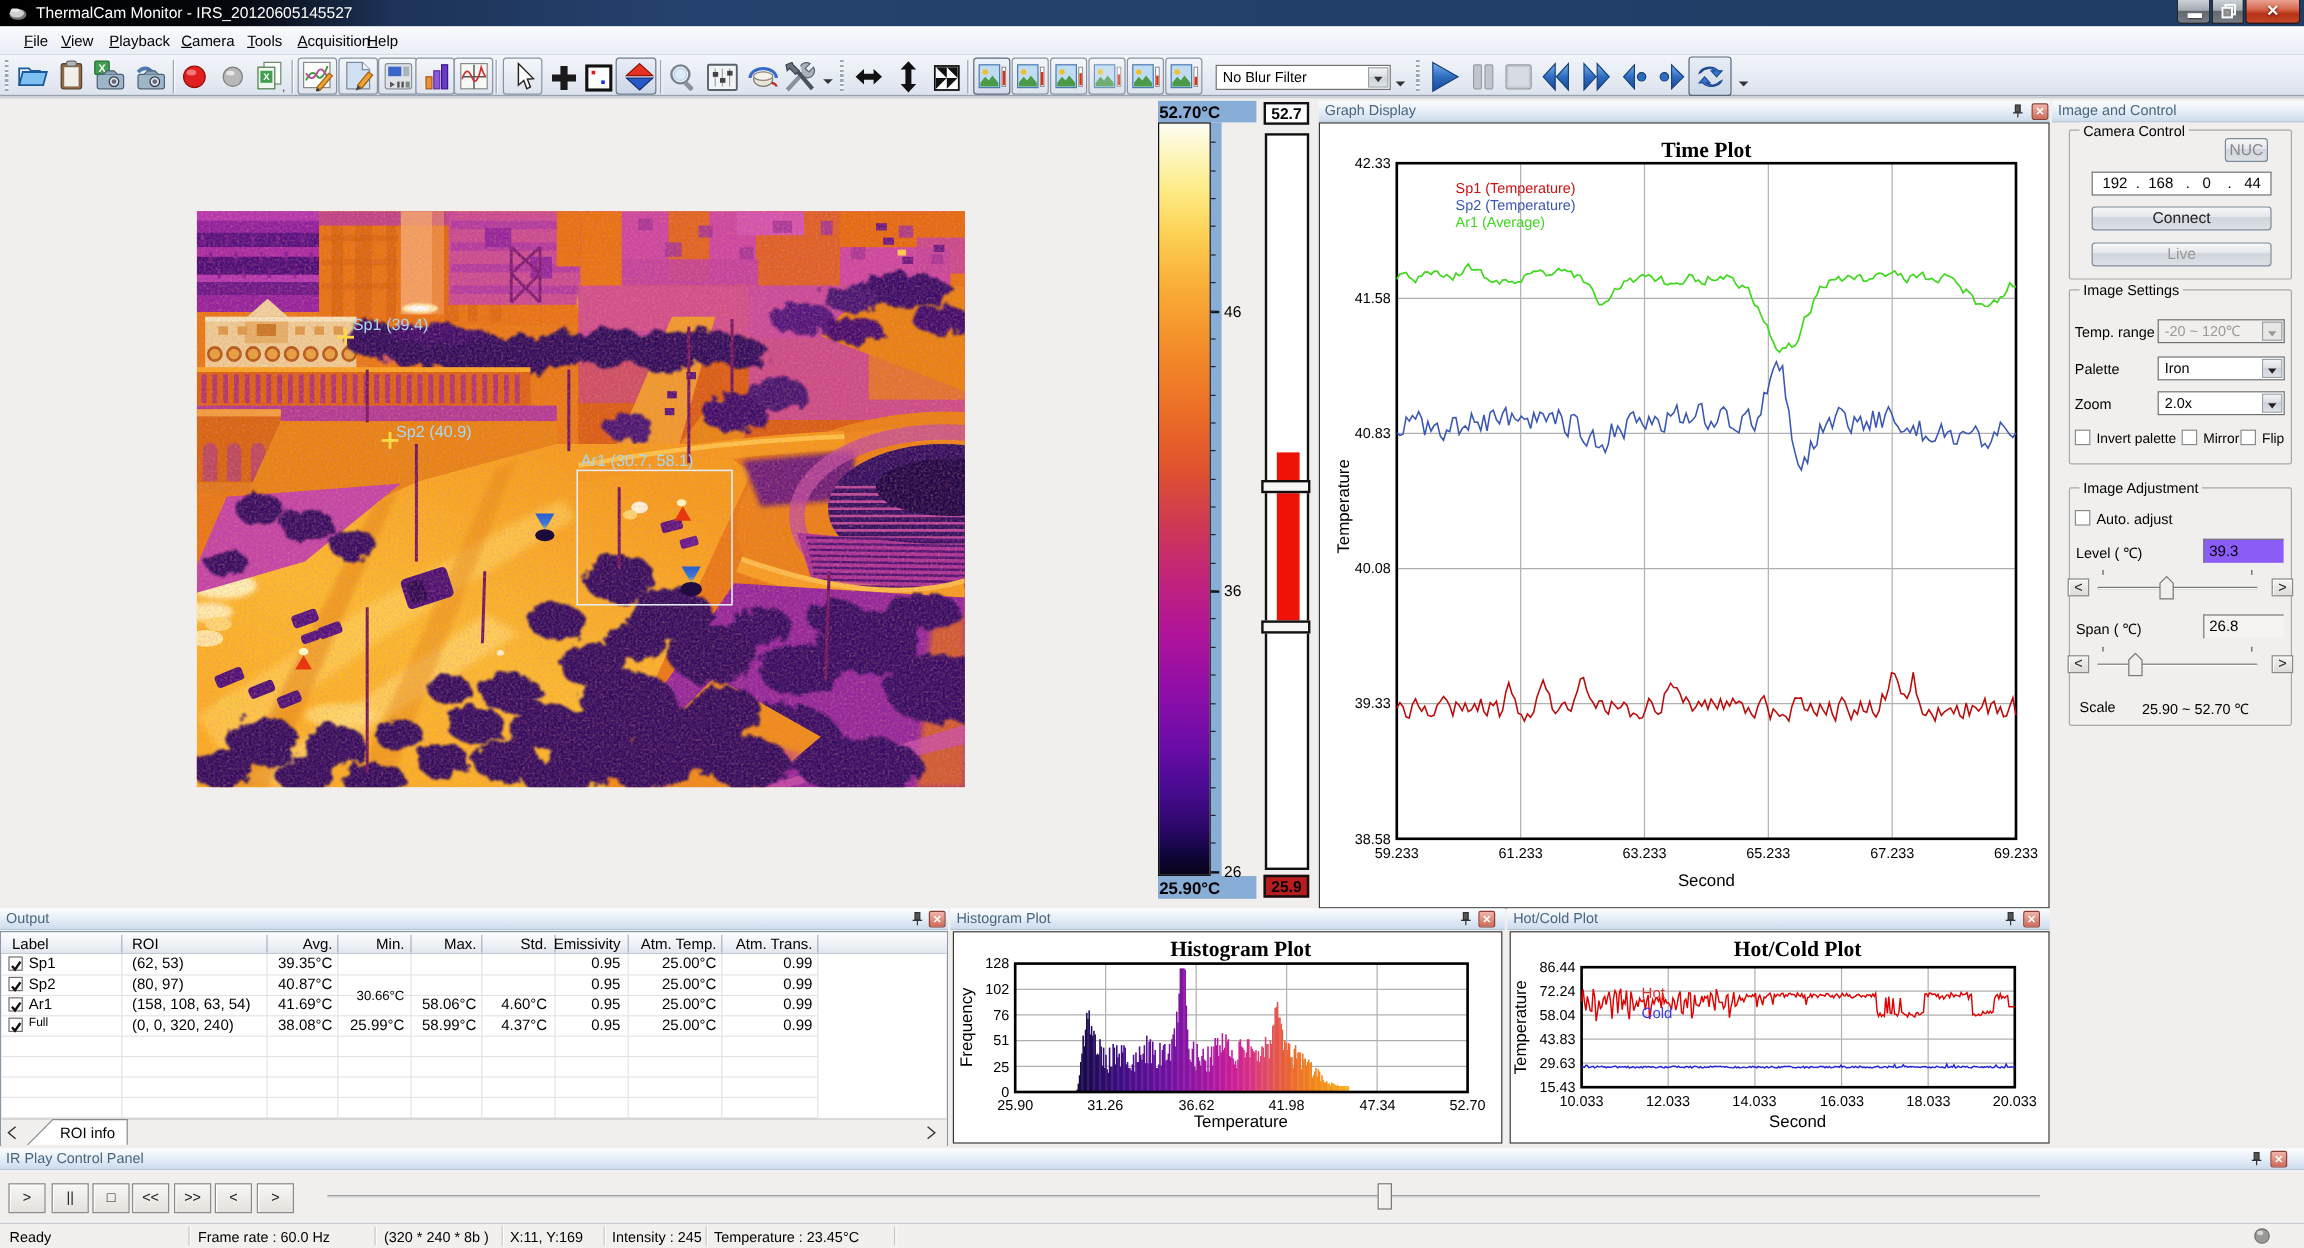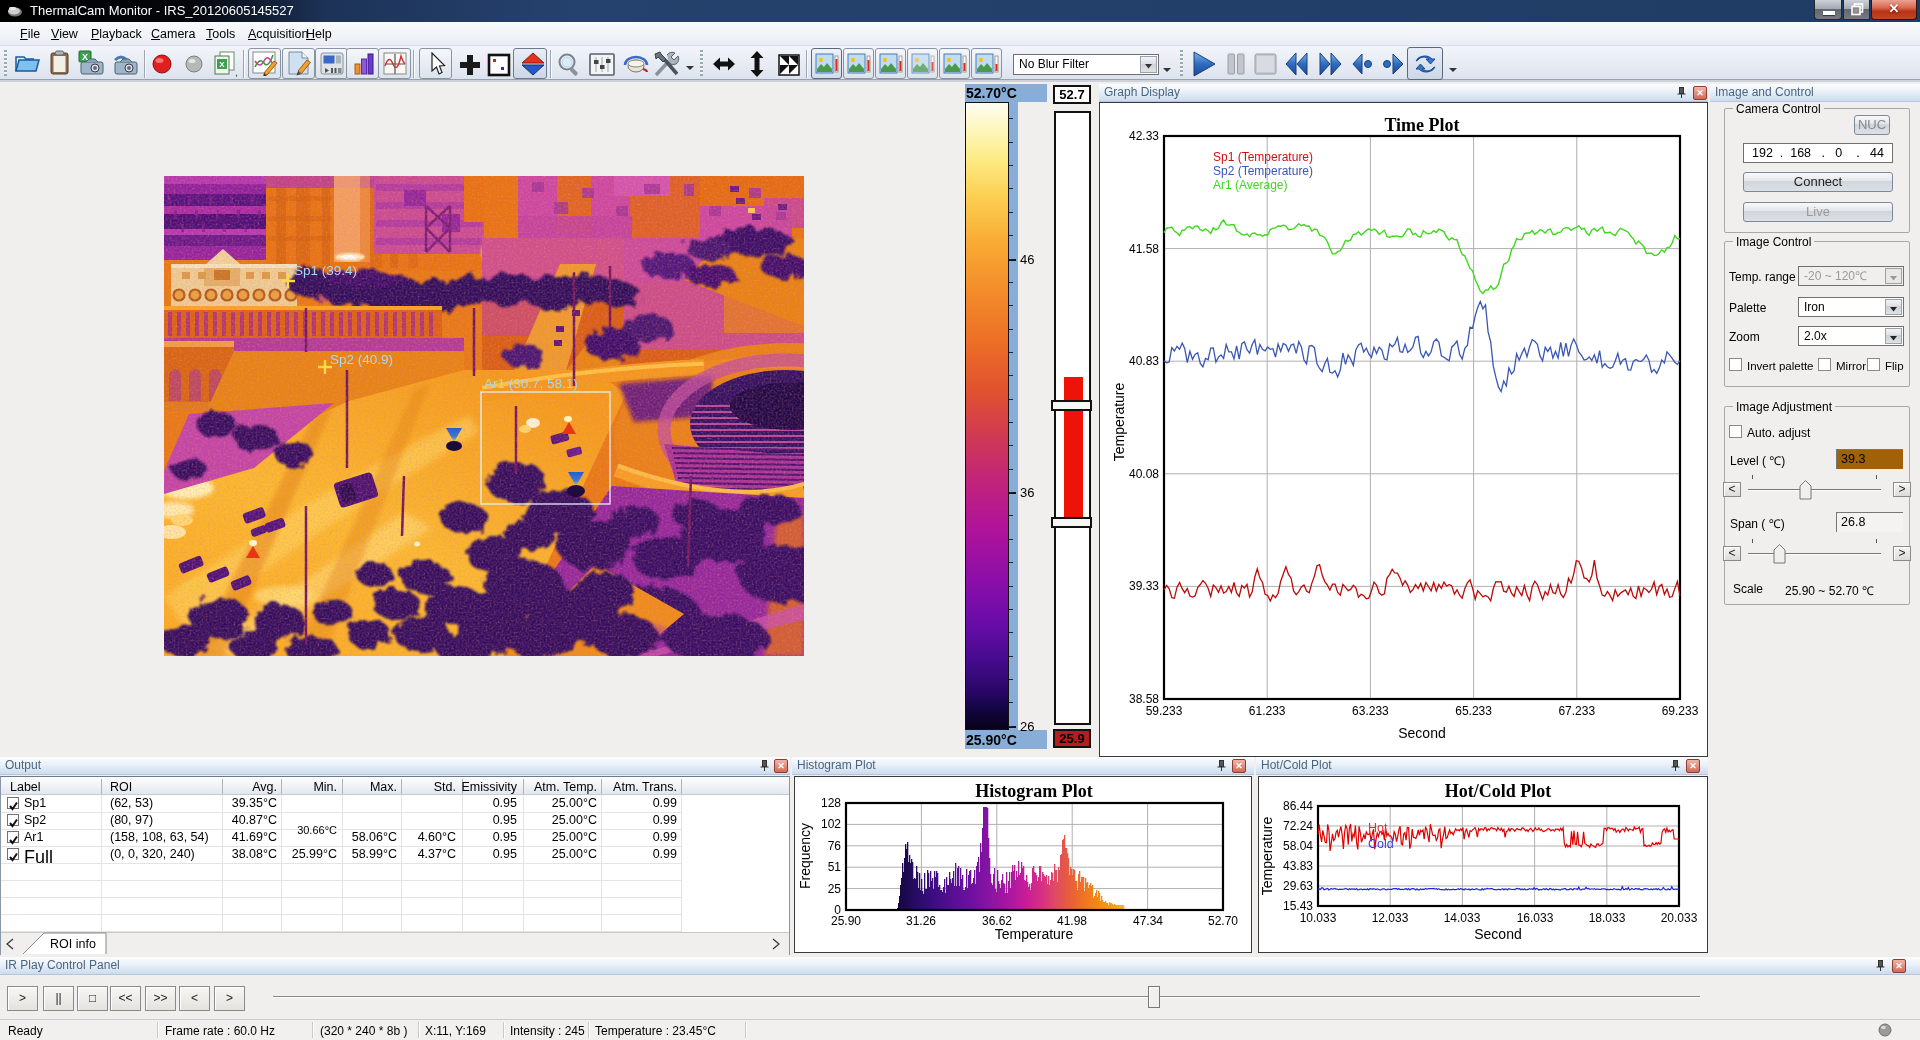--- a/index.html
+++ b/index.html
@@ -723,21 +723,21 @@
     </svg>
 <div class="phead" style="left:1710px;top:84px;width:210px">Image and Control</div>
 <div class="gbox" style="left:1724px;top:108px;width:186px;height:125px">
       <div class="glabel">Camera Control</div>
     </div>
 <div class="w7btn" style="left:1854px;top:115px;width:36px;height:20px;line-height:18px;color:#888">NUC</div>
 <div class="combo" style="left:1743px;top:143px;width:150px;height:20px;line-height:18px;text-align:center;font-size:12.5px">192&nbsp;&nbsp;.&nbsp;&nbsp;168&nbsp;&nbsp;&nbsp;.&nbsp;&nbsp;&nbsp;0&nbsp;&nbsp;&nbsp;&nbsp;.&nbsp;&nbsp;&nbsp;44</div>
 <div class="w7btn" style="left:1743px;top:172px;width:150px;height:20px;line-height:18px;font-size:13px">Connect</div>
 <div class="w7btn" style="left:1743px;top:202px;width:150px;height:20px;line-height:18px;font-size:13px;color:#9a9a9a">Live</div>
 <div class="gbox" style="left:1724px;top:241px;width:186px;height:146px">
-      <div class="glabel">Image Control</div>
+      <div class="glabel">Image Settings</div>
     </div>
 <div class="lbl" style="left:1729px;top:270px">Temp. range</div>
 <div class="combo" style="left:1798px;top:266px;width:106px;height:20px;line-height:18px;background:#f0efed;color:#9a9a9a;padding-left:5px">-20 ~ 120℃<div class="combobtn" style="background:#e8e7e4"><svg width="9" height="8" style="margin-top:5px">
           <path d="M1 2 L8 2 L4.5 6.5 Z" fill="#999"></path>
         </svg></div></div>
 <div class="lbl" style="left:1729px;top:301px">Palette</div>
 <div class="combo" style="left:1798px;top:297px;width:106px;height:20px;line-height:18px;padding-left:5px">Iron<div class="combobtn"><svg width="9" height="8" style="margin-top:5px">
           <path d="M1 2 L8 2 L4.5 6.5 Z" fill="#222"></path>
         </svg></div></div>
 <div class="lbl" style="left:1729px;top:330px">Zoom</div>
@@ -749,21 +749,21 @@
 <div class="cbx" style="left:1818px;top:358px"></div>
     <div class="lbl" style="left:1836px;top:360px;font-size:11.5px">Mirror</div>
 <div class="cbx" style="left:1867px;top:358px"></div>
     <div class="lbl" style="left:1885px;top:360px;font-size:11.5px">Flip</div>
 <div class="gbox" style="left:1724px;top:406px;width:186px;height:199px">
       <div class="glabel">Image Adjustment</div>
     </div>
 <div class="cbx" style="left:1729px;top:425px"></div>
     <div class="lbl" style="left:1747px;top:426px">Auto. adjust</div>
 <div class="lbl" style="left:1730px;top:452px">Level ( ℃)</div>
-<div class="abs" style="left:1836px;top:449px;width:67px;height:20px;border-left:1px solid #777;border-top:1px solid #777;background:#a16207;font-size:12.5px;padding:2px 0 0 4px">39.3</div>
+<div class="abs" style="left:1836px;top:449px;width:67px;height:20px;border-left:1px solid #777;border-top:1px solid #777;background:#8b5cf6;font-size:12.5px;padding:2px 0 0 4px">39.3</div>
 <div class="sbtn" style="left:1723px;top:482px;width:18px;height:15px;line-height:13px">&lt;</div>
 <div class="sbtn" style="left:1893px;top:482px;width:18px;height:15px;line-height:13px">&gt;</div>
 <div class="abs" style="left:1748px;top:489px;width:133px;height:2px;background:#777;border-bottom:1px solid #fff"></div>
 <div class="abs" style="left:1752px;top:475px;width:1px;height:4px;background:#555"></div>
 <div class="abs" style="left:1876px;top:475px;width:1px;height:4px;background:#555"></div>
 <svg class="abs" style="left:1799px;top:480px" width="13" height="20">
       <path d="M1 6 L6.5 0.5 L12 6 L12 19 L1 19 Z" fill="#f0efed" stroke="#777"></path>
     </svg>
 <div class="lbl" style="left:1730px;top:515px">Span ( ℃)</div>
 <div class="abs" style="left:1836px;top:512px;width:67px;height:20px;border-left:1px solid #777;border-top:1px solid #777;background:#f4f3f1;font-size:12.5px;padding:2px 0 0 4px">26.8</div>
@@ -849,21 +849,21 @@
 <div class="abs" style="left:197px;top:830px;width:80px;text-align:right;font-size:12.5px">41.69°C</div>
 <div class="abs" style="left:257px;top:824px;width:80px;text-align:right;font-size:11px">30.66°C</div>
 <div class="abs" style="left:317px;top:830px;width:80px;text-align:right;font-size:12.5px">58.06°C</div>
 <div class="abs" style="left:376px;top:830px;width:80px;text-align:right;font-size:12.5px">4.60°C</div>
 <div class="abs" style="left:437px;top:830px;width:80px;text-align:right;font-size:12.5px">0.95</div>
 <div class="abs" style="left:517px;top:830px;width:80px;text-align:right;font-size:12.5px">25.00°C</div>
 <div class="abs" style="left:597px;top:830px;width:80px;text-align:right;font-size:12.5px">0.99</div>
 <div class="abs" style="left:7px;top:848px;width:12px;height:12px;background:#fff;border:1px solid #707070"><svg width="11" height="11">
         <path d="M2 5 l2.5 3 l4.5 -6.5" stroke="#111" stroke-width="2" fill="none"></path>
       </svg></div>
-<div class="abs" style="left:24px;top:847px;font-size:18px">Full</div>
+<div class="abs" style="left:24px;top:847px;font-size:10px">Full</div>
 <div class="abs" style="left:110px;top:847px;font-size:12.5px">(0, 0, 320, 240)</div>
 <div class="abs" style="left:197px;top:847px;width:80px;text-align:right;font-size:12.5px">38.08°C</div>
 <div class="abs" style="left:257px;top:847px;width:80px;text-align:right;font-size:12.5px">25.99°C</div>
 <div class="abs" style="left:317px;top:847px;width:80px;text-align:right;font-size:12.5px">58.99°C</div>
 <div class="abs" style="left:376px;top:847px;width:80px;text-align:right;font-size:12.5px">4.37°C</div>
 <div class="abs" style="left:437px;top:847px;width:80px;text-align:right;font-size:12.5px">0.95</div>
 <div class="abs" style="left:517px;top:847px;width:80px;text-align:right;font-size:12.5px">25.00°C</div>
 <div class="abs" style="left:597px;top:847px;width:80px;text-align:right;font-size:12.5px">0.99</div>
 <div class="abs" style="left:1px;top:932px;width:788px;height:23px;background:#f0efed;border-top:1px solid #c8c8c8"></div>
 <svg class="abs" style="left:20px;top:932px" width="90" height="23">

